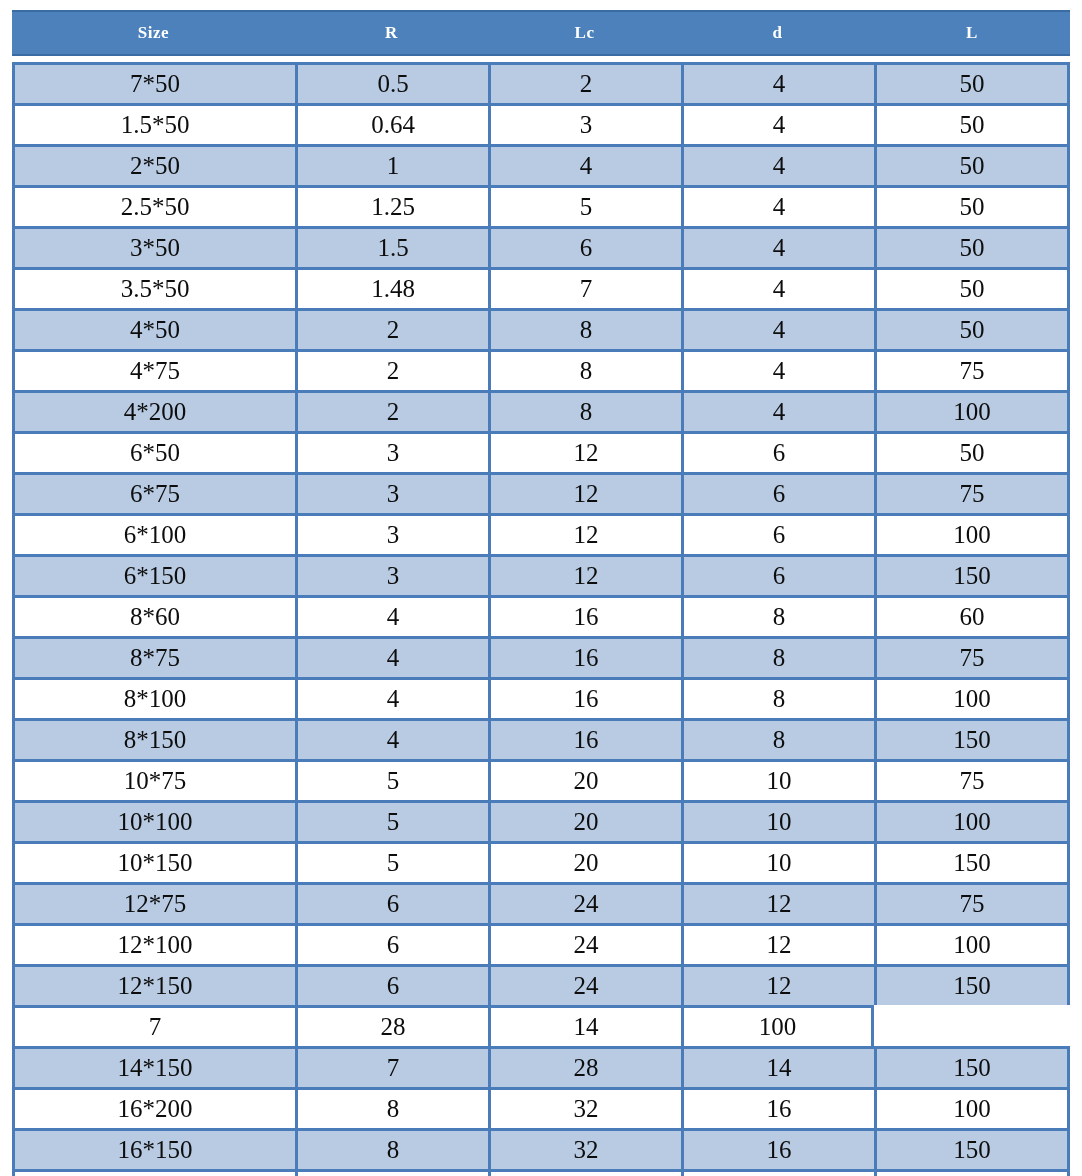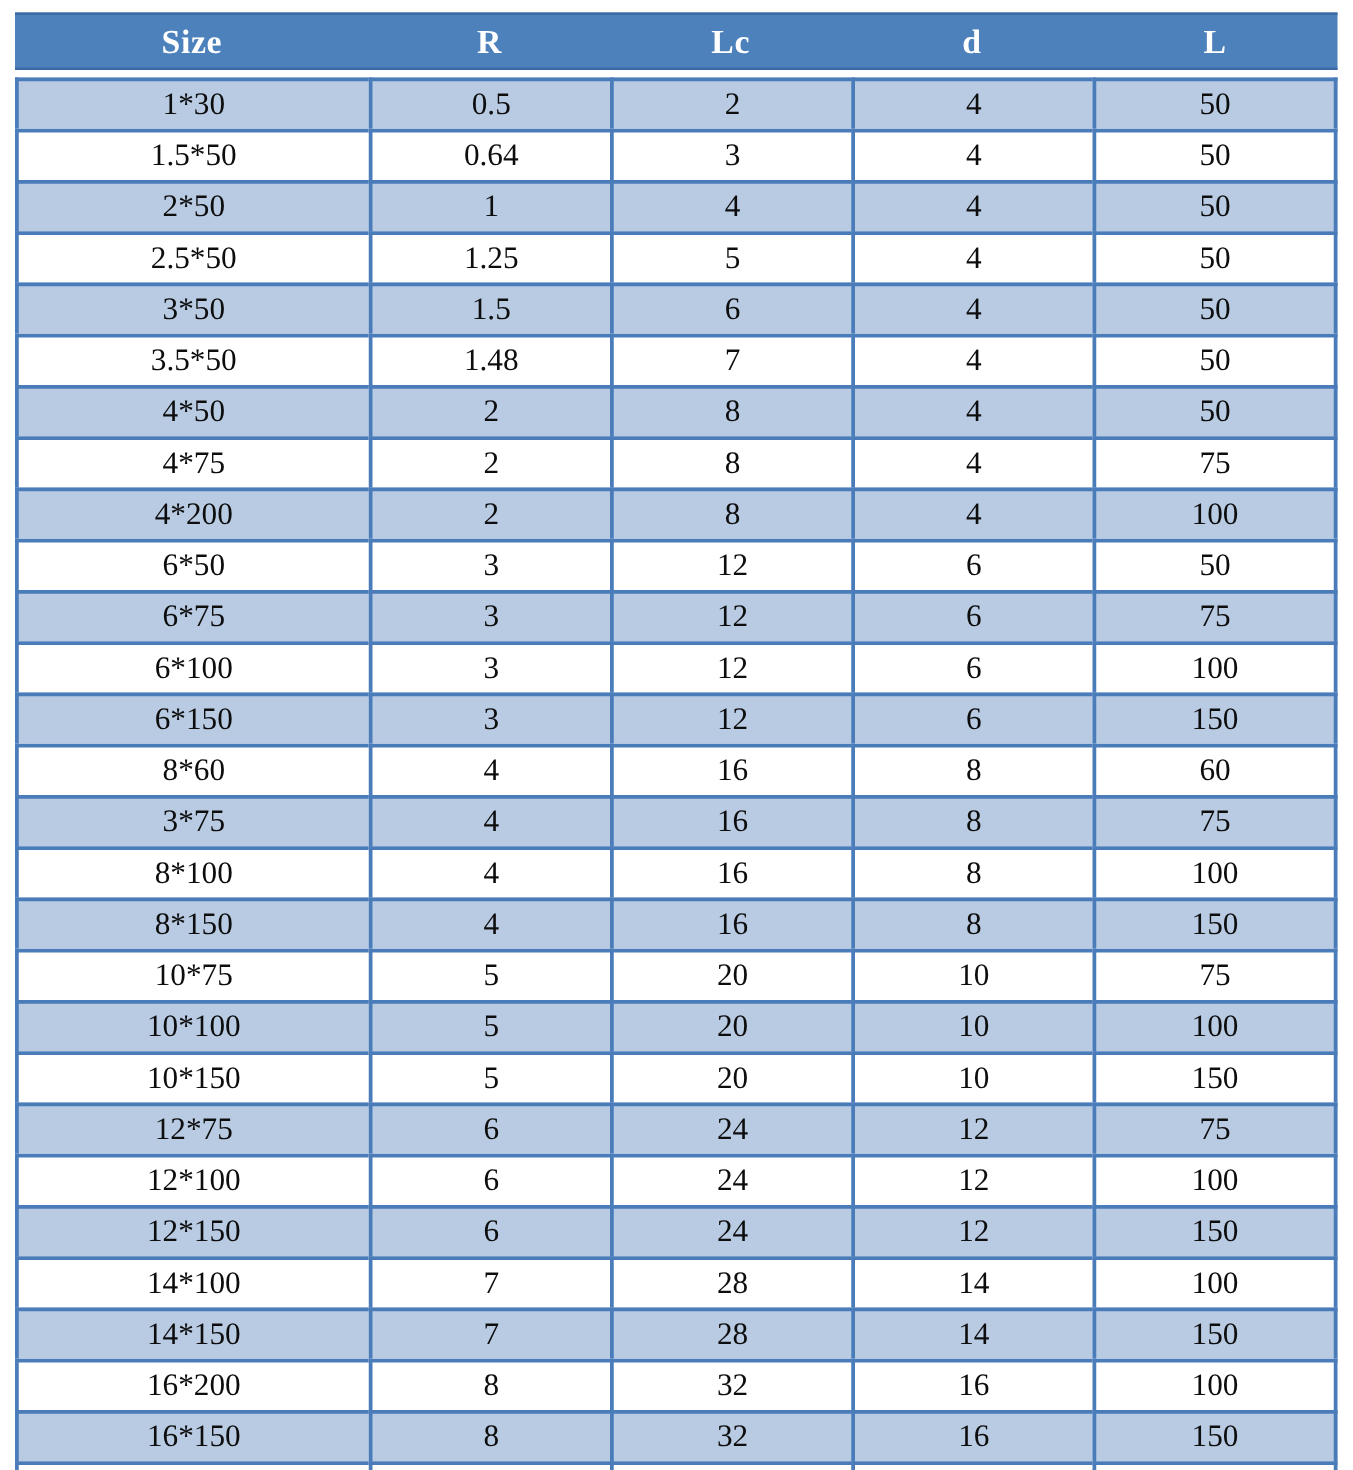--- a/index.html
+++ b/index.html
@@ -24,21 +24,21 @@
     grid-template-columns: 283px 193px 193px 193px 196px;
     background: var(--header-bg);
     border-top: 2px solid var(--header-edge);
     border-bottom: 2px solid var(--header-edge);
     height: 42px;
   }
   .hcell {
     display: flex; align-items: center; justify-content: center;
     color: var(--header-text);
     font-weight: bold;
-    font-size: 27px;
+    font-size: 17px;
     letter-spacing: 0.5px;
   }
   .hgap { height: 6px; background: #ffffff; }
   .row {
     display: grid;
     grid-template-columns: 283px 193px 193px 193px 196px;
   }
   .cell {
     box-sizing: border-box;
     height: 41px;
@@ -61,21 +61,21 @@
     <div class="thead" id="thead">
         <div class="hcell">Size</div>
         <div class="hcell">R</div>
         <div class="hcell">Lc</div>
         <div class="hcell">d</div>
         <div class="hcell">L</div>
       </div>
     <div class="hgap"></div>
     <div id="tbody">
         <div class="row alt">
-          <div class="cell">1*30</div>
+          <div class="cell">7*50</div>
           <div class="cell">0.5</div>
           <div class="cell">2</div>
           <div class="cell">4</div>
           <div class="cell">50</div>
         </div>
         <div class="row">
           <div class="cell">1.5*50</div>
           <div class="cell">0.64</div>
           <div class="cell">3</div>
           <div class="cell">4</div>
@@ -159,21 +159,21 @@
           <div class="cell">150</div>
         </div>
         <div class="row">
           <div class="cell">8*60</div>
           <div class="cell">4</div>
           <div class="cell">16</div>
           <div class="cell">8</div>
           <div class="cell">60</div>
         </div>
         <div class="row alt">
-          <div class="cell">3*75</div>
+          <div class="cell">8*75</div>
           <div class="cell">4</div>
           <div class="cell">16</div>
           <div class="cell">8</div>
           <div class="cell">75</div>
         </div>
         <div class="row">
           <div class="cell">8*100</div>
           <div class="cell">4</div>
           <div class="cell">16</div>
           <div class="cell">8</div>
@@ -222,21 +222,20 @@
           <div class="cell">100</div>
         </div>
         <div class="row alt">
           <div class="cell">12*150</div>
           <div class="cell">6</div>
           <div class="cell">24</div>
           <div class="cell">12</div>
           <div class="cell">150</div>
         </div>
         <div class="row">
-          <div class="cell">14*100</div>
           <div class="cell">7</div>
           <div class="cell">28</div>
           <div class="cell">14</div>
           <div class="cell">100</div>
         </div>
         <div class="row alt">
           <div class="cell">14*150</div>
           <div class="cell">7</div>
           <div class="cell">28</div>
           <div class="cell">14</div>

